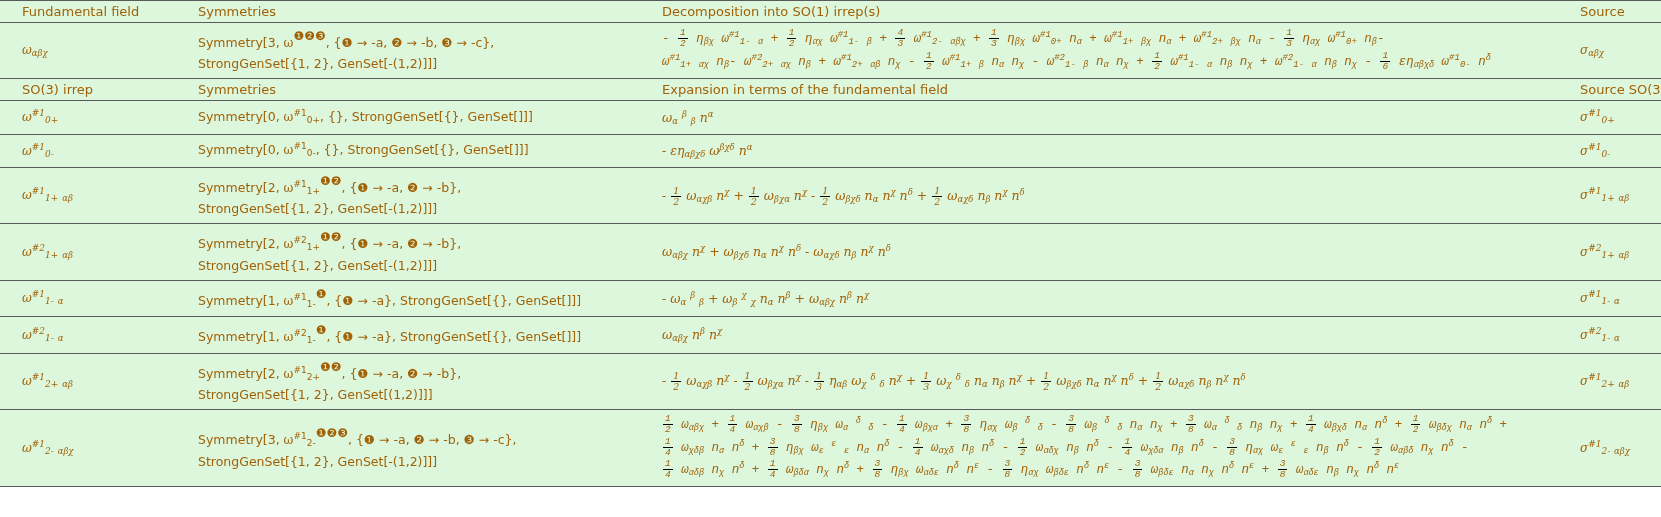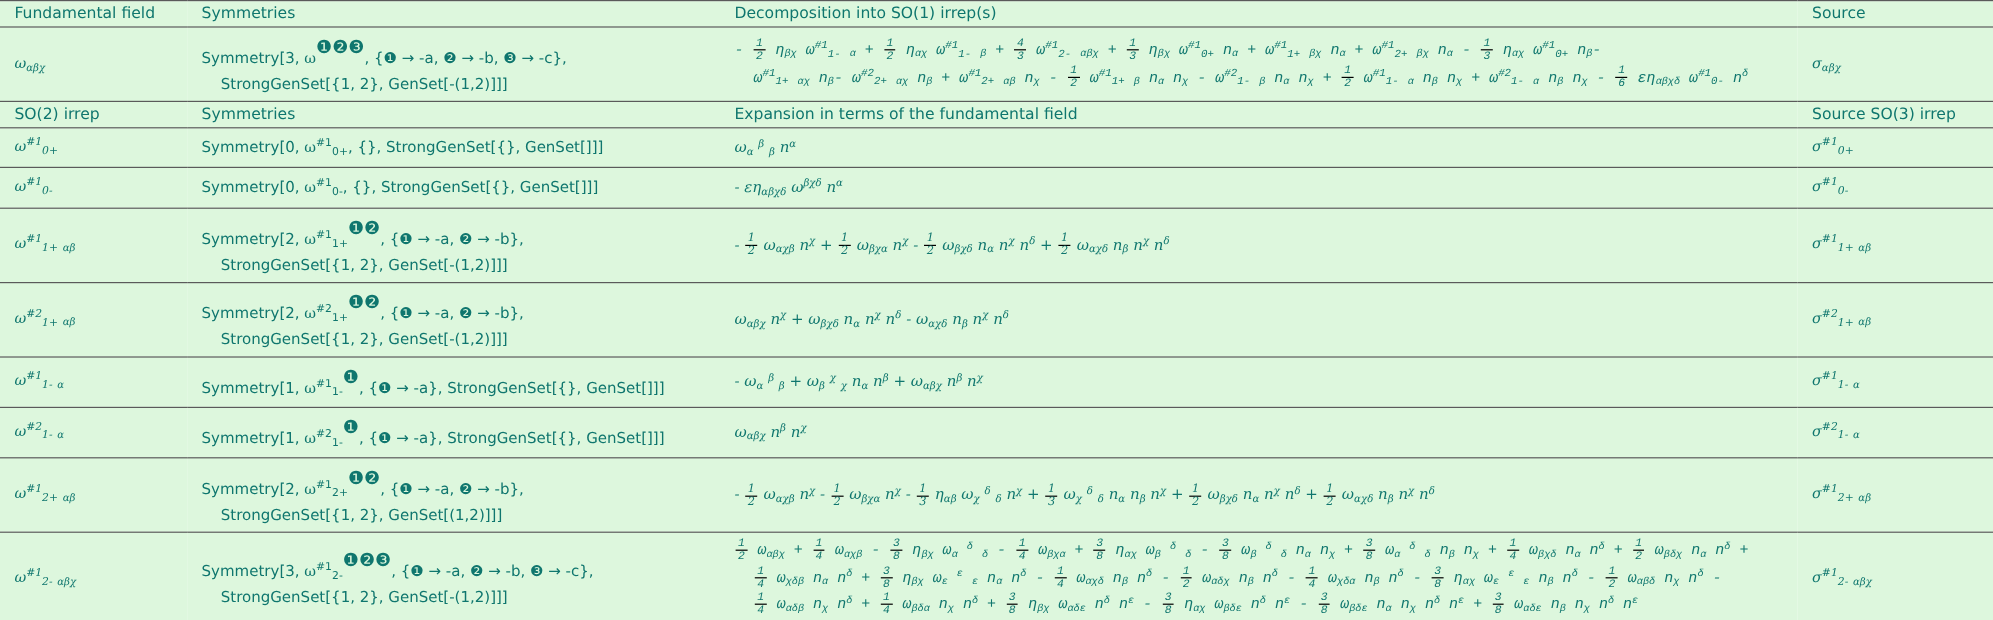--- a/index.html
+++ b/index.html
@@ -4,41 +4,41 @@
 <style>
   html,body{margin:0;padding:0;background:#ffffff;}
   body{font-family:"DejaVu Sans", sans-serif;}
   .sheet{width:1661px;height:517px;background:#ffffff;position:relative;overflow:hidden;}
   table.maintable{border-collapse:collapse;width:1661px;table-layout:fixed;}
   table.maintable td{
     background:#ddf7dd;
     border:1px solid #5a5a5a;
     border-left:none;border-right:none;
     vertical-align:middle;
-    padding:4px 12px;
+    padding:4px 22px;
     font-size:12.5px;
-    color:#0f766e;
+    color:#a16207;
   }
   td.c0{width:132px;}
   td.c1{width:420px;border-left:1px solid #5a5a5a;border-right:1px solid #5a5a5a;}
   td.c2{width:874px;border-right:1px solid #5a5a5a;}
   td.c3{width:235px;}
   tr.header td{font-size:13px;padding-top:3px;padding-bottom:3px;}
-  .indent{display:inline-block;margin-left:16px;}
+  .indent{display:inline-block;}
   .line{display:block;white-space:nowrap;}
   .frac{display:inline-block;vertical-align:middle;text-align:center;font-size:9.5px;line-height:1.05;margin:0 1px;}
   .frac .num{display:block;border-bottom:1px solid #000;padding:0 2px;}
   .frac .den{display:block;padding:0 2px;}
   sub{font-size:8.5px;vertical-align:-0.25em;}
   sup{font-size:8.5px;vertical-align:0.55em;}
   .sb{font-size:9px;}
   .expr{font-family:"DejaVu Serif", serif;font-style:italic;font-size:12px;line-height:1.9;}
   .sublines{line-height:1.75;font-family:Liberation Mono, monospace;}
   .symcell{font-family:"DejaVu Sans", sans-serif;font-size:12.5px;line-height:1.6;}
-  .bullet{font-size:15px;}
+  .bullet{font-size:12px;}
   .noital{font-style:normal;}
 </style>
 </head>
 <body>
 
 <div class="sheet">
 <table class="maintable">
 
   <tbody>
         <tr class="header">
@@ -59,21 +59,21 @@
     <td class="c2 expr sublines">
       <span class="line">- <span class="frac"><span class="num">1</span><span class="den">2</span></span> η<sub>βχ</sub> ω<sup class="sb">#1</sup><sub class="sb">1-</sub> <sub>α</sub> + <span class="frac"><span class="num">1</span><span class="den">2</span></span> η<sub>αχ</sub> ω<sup class="sb">#1</sup><sub class="sb">1-</sub> <sub>β</sub> + <span class="frac"><span class="num">4</span><span class="den">3</span></span> ω<sup class="sb">#1</sup><sub class="sb">2-</sub> <sub>αβχ</sub> + <span class="frac"><span class="num">1</span><span class="den">3</span></span> η<sub>βχ</sub> ω<sup class="sb">#1</sup><sub class="sb">0+</sub> n<sub>α</sub> + ω<sup class="sb">#1</sup><sub class="sb">1+</sub> <sub>βχ</sub> n<sub>α</sub> + ω<sup class="sb">#1</sup><sub class="sb">2+</sub> <sub>βχ</sub> n<sub>α</sub> - <span class="frac"><span class="num">1</span><span class="den">3</span></span> η<sub>αχ</sub> ω<sup class="sb">#1</sup><sub class="sb">0+</sub> n<sub>β</sub>-</span>
       <span class="line"><span class="indent">ω<sup class="sb">#1</sup><sub class="sb">1+</sub> <sub>αχ</sub> n<sub>β</sub>- ω<sup class="sb">#2</sup><sub class="sb">2+</sub> <sub>αχ</sub> n<sub>β</sub> + ω<sup class="sb">#1</sup><sub class="sb">2+</sub> <sub>αβ</sub> n<sub>χ</sub> - <span class="frac"><span class="num">1</span><span class="den">2</span></span> ω<sup class="sb">#1</sup><sub class="sb">1+</sub> <sub>β</sub> n<sub>α</sub> n<sub>χ</sub> - ω<sup class="sb">#2</sup><sub class="sb">1-</sub> <sub>β</sub> n<sub>α</sub> n<sub>χ</sub> + <span class="frac"><span class="num">1</span><span class="den">2</span></span> ω<sup class="sb">#1</sup><sub class="sb">1-</sub> <sub>α</sub> n<sub>β</sub> n<sub>χ</sub> + ω<sup class="sb">#2</sup><sub class="sb">1-</sub> <sub>α</sub> n<sub>β</sub> n<sub>χ</sub> - <span class="frac"><span class="num">1</span><span class="den">6</span></span> εη<sub>αβχδ</sub> ω<sup class="sb">#1</sup><sub class="sb">0-</sub> n<sup>δ</sup></span></span>
     </td>
     <td class="c3">
       <span class="expr">σ<sub>αβχ</sub></span>
     </td>
   </tr>
 
   <tr class="header">
-    <td class="c0">SO(2) irrep</td>
+    <td class="c0">SO(3) irrep</td>
     <td class="c1">Symmetries</td>
     <td class="c2">Expansion in terms of the fundamental field</td>
     <td class="c3">Source SO(3) irrep</td>
   </tr>
 
   <tr>
     <td class="c0">
       <span class="expr">ω<sup class="sb">#1</sup><sub class="sb">0+</sub></span>
     </td>
     <td class="c1 symcell">

